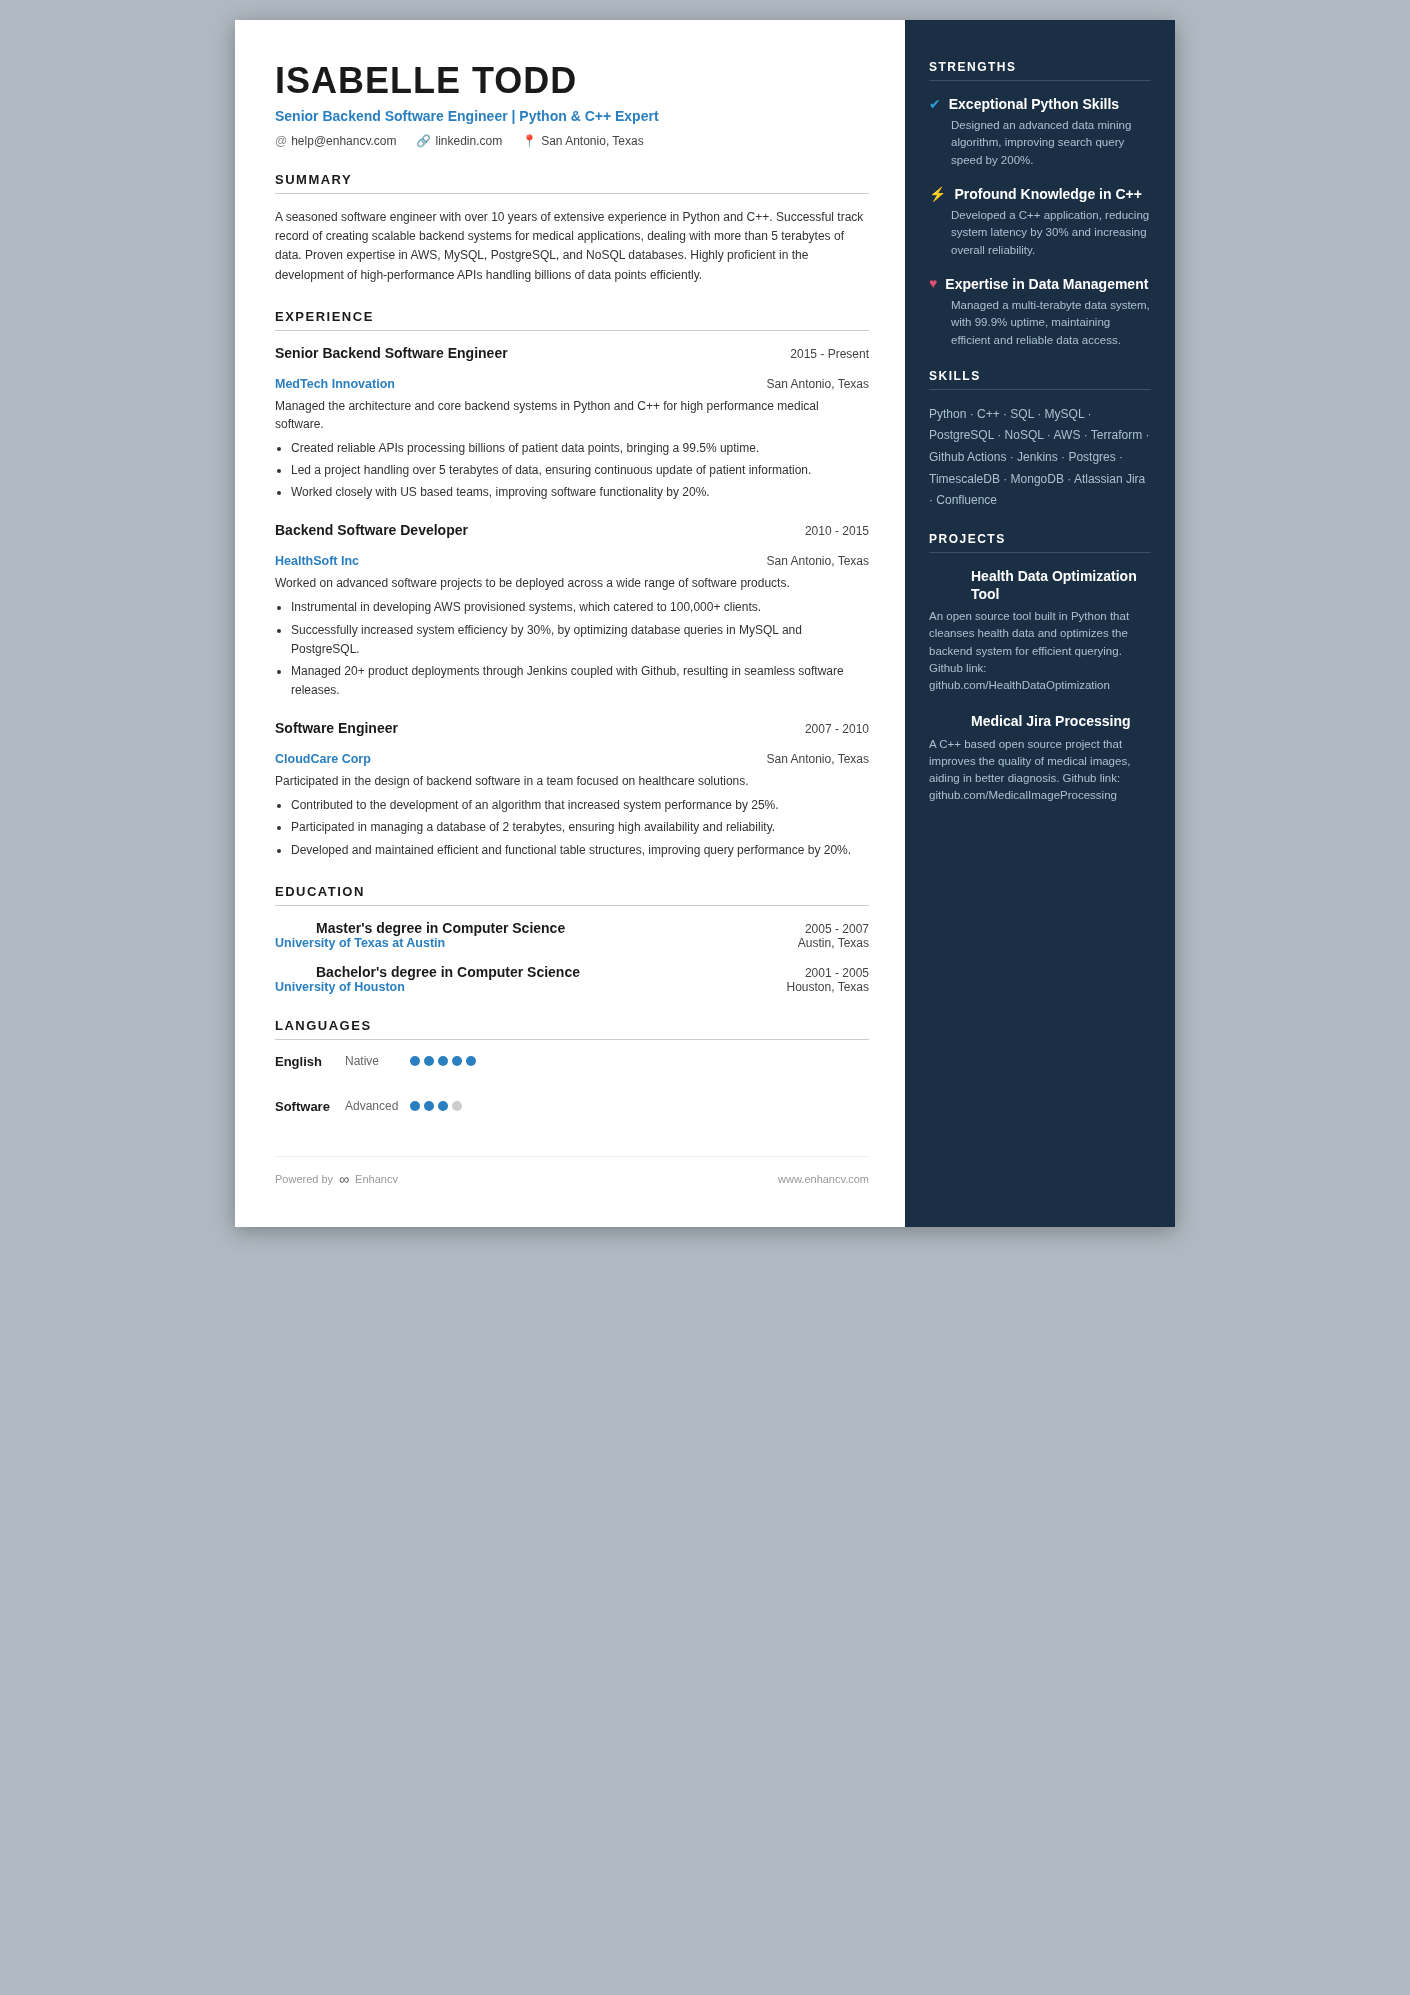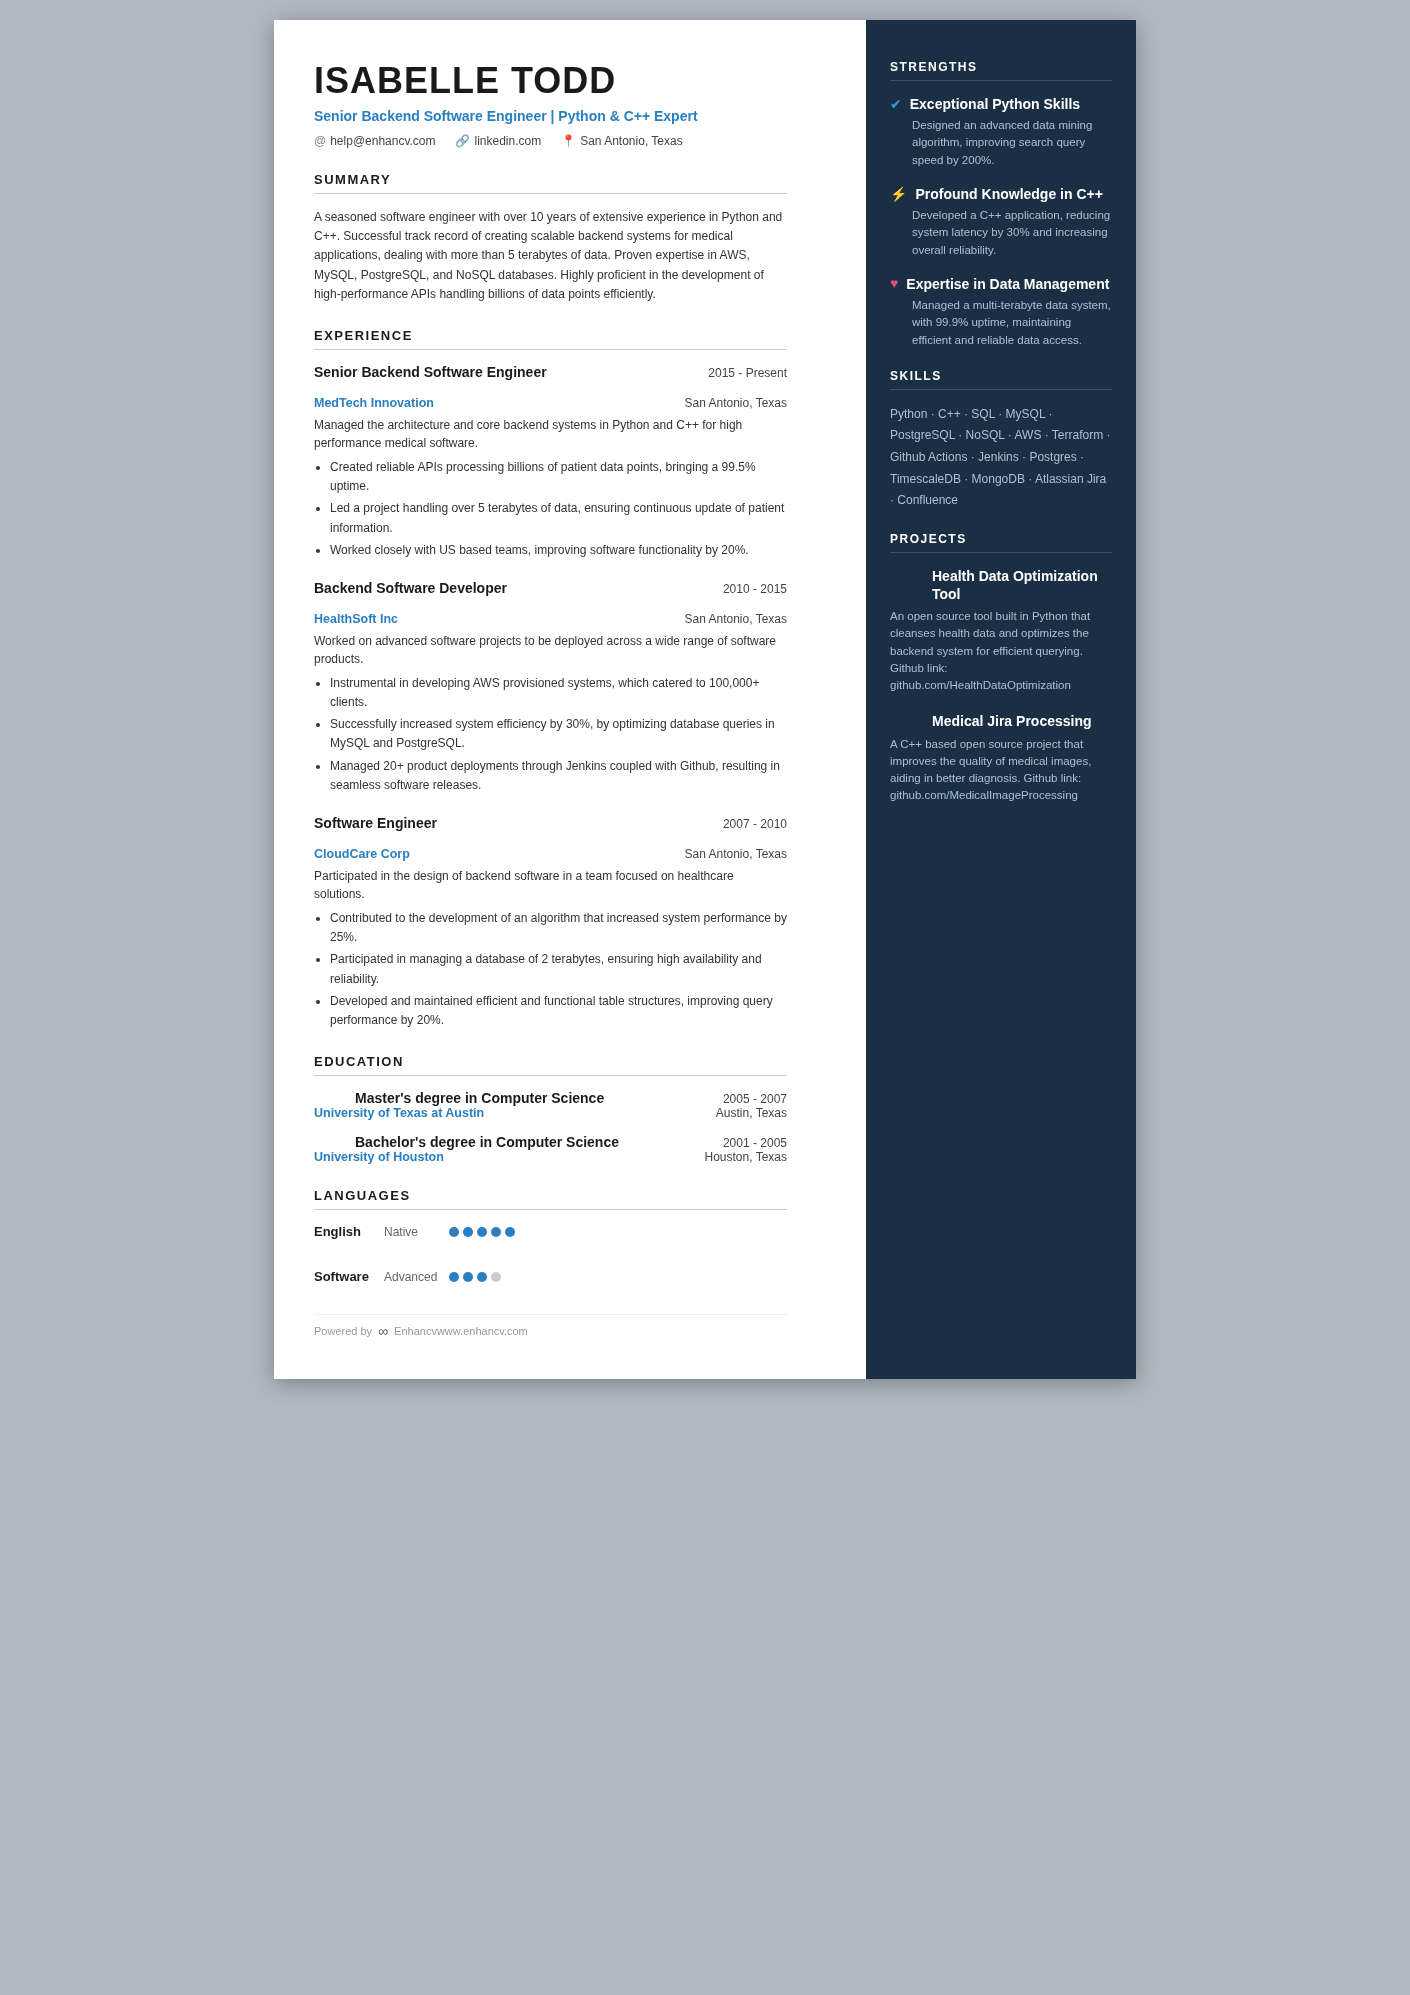--- a/index.html
+++ b/index.html
@@ -6,25 +6,24 @@
     body {
       font-family: 'Georgia', serif;
       background: #b0b8c1;
       display: flex;
       justify-content: center;
       align-items: flex-start;
       min-height: 100vh;
       padding: 20px;
     }
     .resume-wrapper {
-      width: 862px;
+      width: 940px;
       background: white;
       display: flex;
       box-shadow: 0 4px 20px rgba(0,0,0,0.3);
-      gap: 43px;
     }
     
     .left-col {
       flex: 1;
       padding: 40px 36px 40px 40px;
       background: #fff;
     }
     
     .right-col {
       width: 270px;
@@ -211,25 +210,25 @@
     }
     .dot {
       width: 10px;
       height: 10px;
       border-radius: 50%;
     }
     .dot-filled { background: #2a7fc0; }
     .dot-empty { background: #ccc; }
     
     .footer {
-      margin-top: 30px;
-      padding-top: 8px;
+      margin-top: 42px;
+      padding-top: 14px;
       border-top: 1px solid #eee;
       display: flex;
-      justify-content: flex-start;
+      justify-content: space-between;
       align-items: center;
       font-family: Arial, sans-serif;
       font-size: 11px;
       color: #999;
     }
     .footer-brand {
       display: flex;
       align-items: center;
       gap: 6px;
     }

